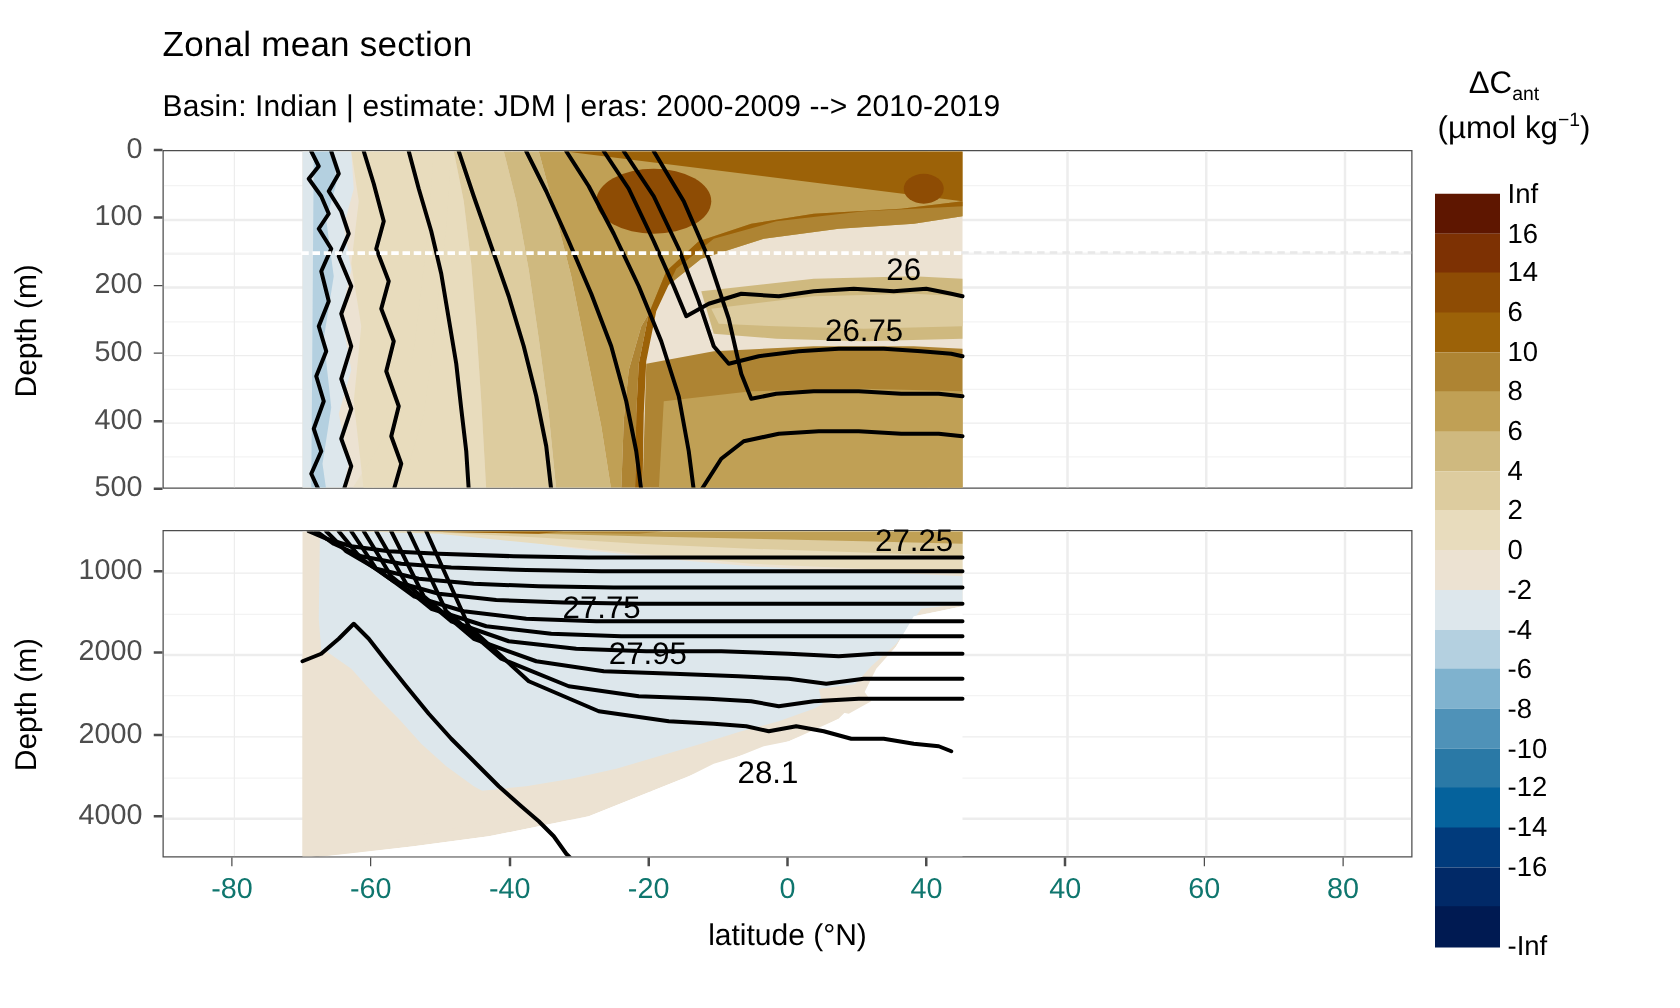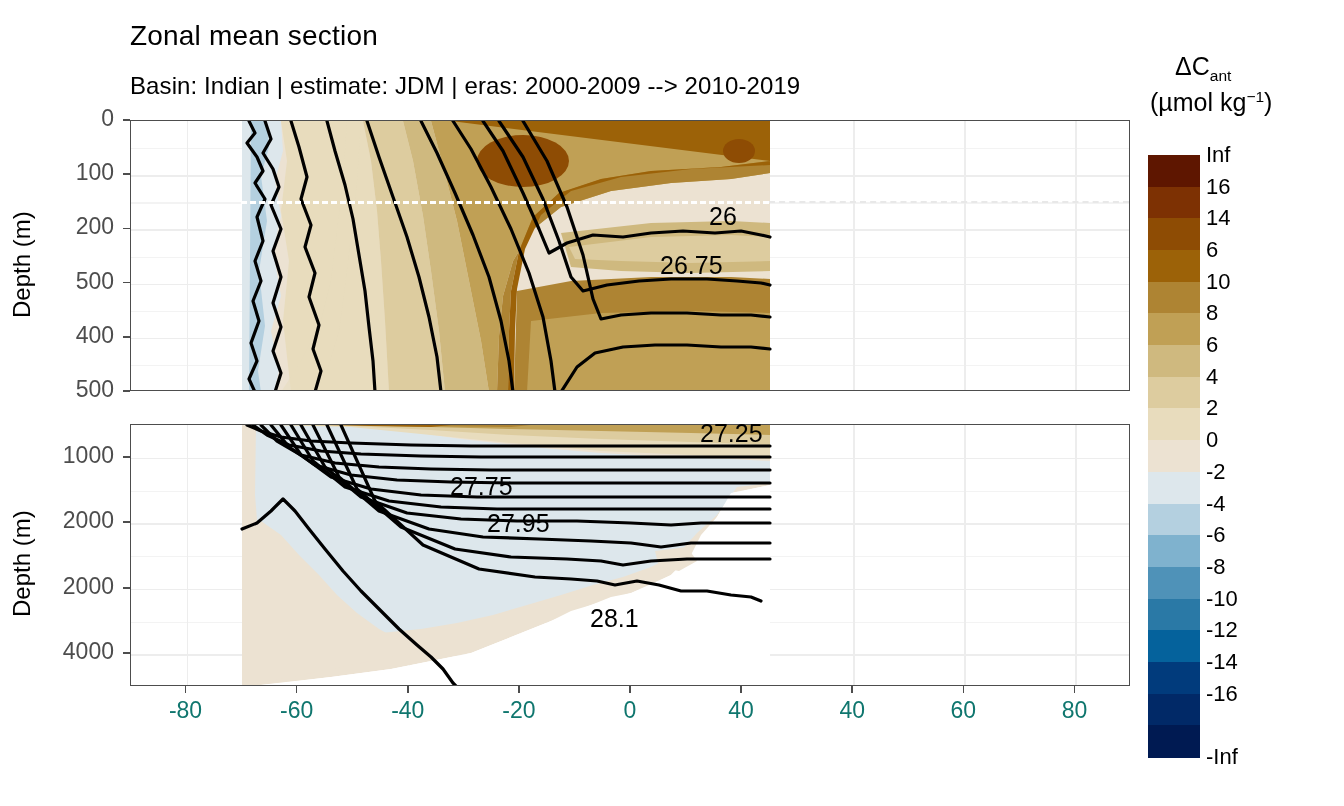--- a/index.html
+++ b/index.html
@@ -242,20 +242,21 @@
       <div class="tickmark ytickmark" style="top: 521.45px;"></div>
       <div class="ytick" style="left: 18px; top: 507.25px;">2000</div>
       <div class="tickmark ytickmark" style="top: 586.95px;"></div>
       <div class="ytick" style="left: 18px; top: 572.75px;">2000</div>
       <div class="tickmark ytickmark" style="top: 652.45px;"></div>
       <div class="ytick" style="left: 18px; top: 638.25px;">4000</div>
       <div class="ylab" style="top: 317.5px; left: 8px;">Depth (m)</div>
       <div class="ylab" style="top: 617px; left: 8px;">Depth (m)</div>
     </div>
 
+  <div class="xaxis-title">latitude (°N)</div>
 
   <div class="lgtitle1">
     <span>ΔC</span><sub>ant</sub>
   </div>
   <div class="lgtitle2">
     <span>(µmol kg</span><sup>−1</sup><span>)</span>
   </div>
   <div id="legend" style="height: 602px;">
       <div class="lgbin" style="top: 0px; height: 32.2842px; background: rgb(94, 22, 0);"></div>
       <div class="lgbin" style="top: 31.6842px; height: 32.2842px; background: rgb(125, 49, 3);"></div>

